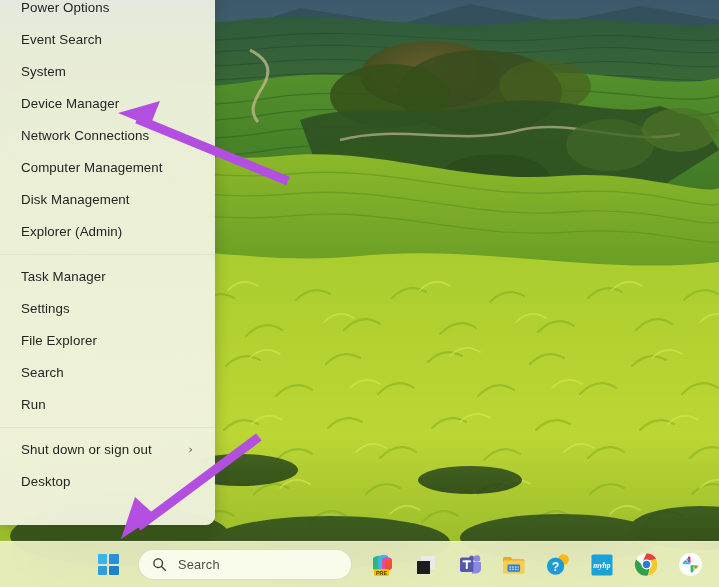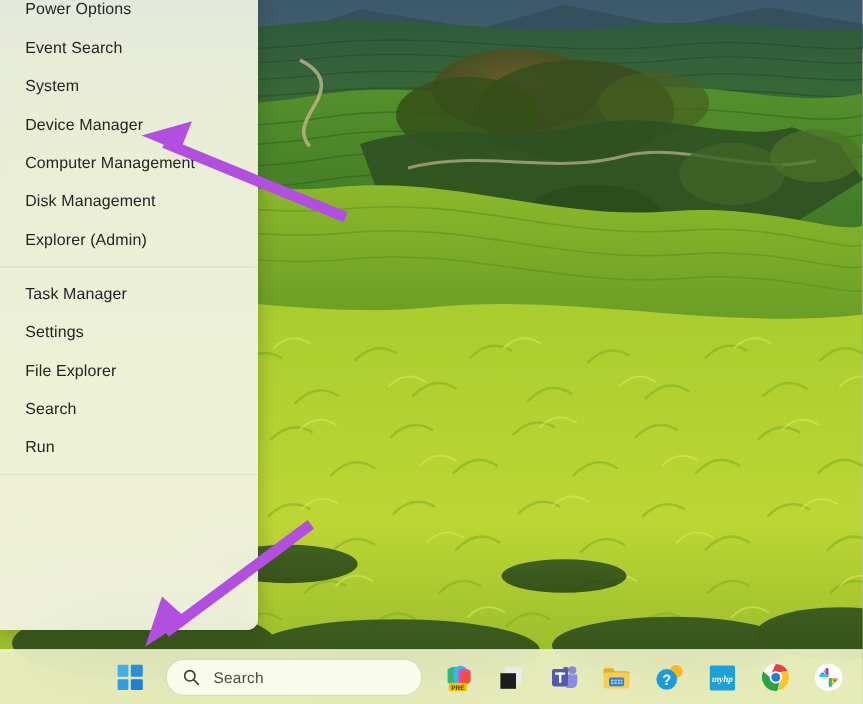--- a/index.html
+++ b/index.html
@@ -9,21 +9,21 @@
     height: 587px;
     overflow: hidden;
     font-family: "Liberation Sans", sans-serif;
   }
 
   #screen {
     position: relative;
     width: 719px;
     height: 587px;
     overflow: hidden;
-    background: #a3a3a3;
+    background: #0ea5e9;
   }
 
   
   #wallpaper {
     position: absolute;
     inset: 0;
     width: 719px;
     height: 587px;
     z-index: 0;
   }
@@ -364,20 +364,23 @@
       <li class="menu-item">
         <span>Event Search</span>
       </li>
       <li class="menu-item">
         <span>System</span>
       </li>
       <li class="menu-item">
         <span>Device Manager</span>
       </li>
       <li class="menu-item">
+        <span>Network Connections</span>
+      </li>
+      <li class="menu-item">
         <span>Computer Management</span>
       </li>
       <li class="menu-item">
         <span>Disk Management</span>
       </li>
       <li class="menu-item">
         <span>Explorer (Admin)</span>
       </li>
     </ul>
 
@@ -396,20 +399,29 @@
       <li class="menu-item">
         <span>Search</span>
       </li>
       <li class="menu-item">
         <span>Run</span>
       </li>
     </ul>
 
     <div class="menu-sep"></div>
 
+    <ul class="menu-list">
+      <li class="menu-item">
+        <span>Shut down or sign out</span>
+        <span class="chev">›</span>
+      </li>
+      <li class="menu-item">
+        <span>Desktop</span>
+      </li>
+    </ul>
   </div>
 
   <div id="taskbar">
     <div id="tb-inner">
 
       <div class="start-btn">
         <div class="win-logo">
           <span style="background:#3fb0e8"></span>
           <span style="background:#2a8fd8"></span>
           <span style="background:#2f9de0"></span>

